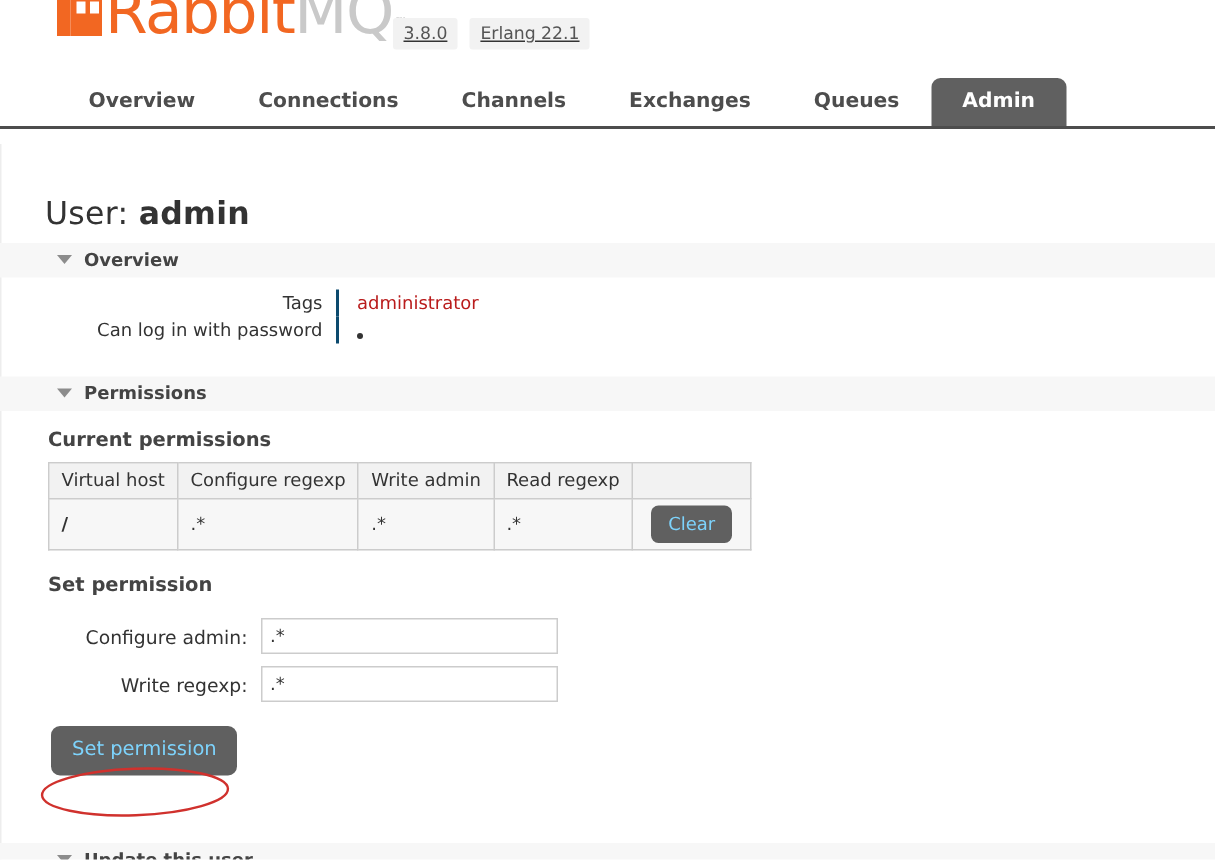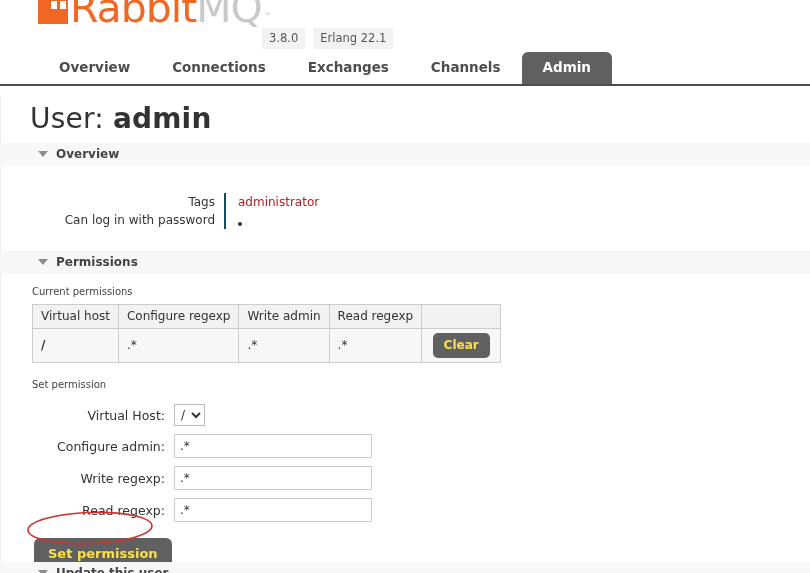--- a/index.html
+++ b/index.html
@@ -88,23 +88,24 @@
   }
   #logo-tm {
     font-size: 9px;
     color: #c9c9c9;
     margin-left: 1px;
     margin-bottom: 9px;
   }
   .version-badges {
     position: absolute;
     left: 262px;
-    top: 28px;
+    top: 12px;
     display: flex;
     gap: 8px;
+    text-decoration: underline;
   }
   .version-badge {
     background: #f2f2f2;
     color: #555555;
     font-size: 11.5px;
     padding: 3px 7px 4px 7px;
     border-radius: 2px;
     white-space: nowrap;
   }
 
@@ -128,25 +129,26 @@
     border-radius: 6px 6px 0 0;
     line-height: 15px;
   }
   .nav-tab.active {
     background: #606060;
     color: #ffffff;
   }
 
   
   #page-title {
-    font-size: 28px;
+    font-size: 21px;
     font-weight: normal;
     color: #333333;
     padding: 16px 0 8px 30px;
     letter-spacing: 0.2px;
+    margin-top: 28px;
   }
   #page-title .uname {
     font-weight: bold;
   }
 
   
   #main {
     position: relative;
     padding-left: 30px;
     box-sizing: border-box;
@@ -169,21 +171,21 @@
     border-left: 5px solid transparent;
     border-right: 5px solid transparent;
     border-top: 6px solid #8c8c8c;
     margin-right: 8px;
     margin-left: 8px;
   }
 
   
   .kv-table {
     border-collapse: collapse;
-    margin-top: 27px;
+    margin-top: 8px;
     margin-left: 0;
   }
   .kv-table td {
     padding: 2px 0;
     vertical-align: top;
     font-size: 12px;
   }
   .kv-label {
     text-align: right;
     color: #333333;
@@ -201,23 +203,24 @@
     width: 4px;
     height: 4px;
     border-radius: 50%;
     background: #333333;
     vertical-align: middle;
     margin-top: 6px;
   }
 
   
   .plain-label {
-    font-size: 10px;
+    font-size: 13px;
     color: #444444;
     margin: 12px 0 7px 2px;
+    font-weight: bold;
   }
 
   
   .perm-table {
     border-collapse: collapse;
     margin-left: 2px;
     background: #ffffff;
   }
   .perm-table th {
     background: #f2f2f2;
@@ -245,23 +248,23 @@
   }
   .perm-table td.btncell {
     padding: 4px 6px;
     text-align: center;
   }
 
   
   .btn {
     display: inline-block;
     background: #606060;
-    color: #fde047;
-    font-size: 12px;
-    font-weight: bold;
+    color: #7dd3fc;
+    font-size: 12px;
+    font-weight: normal;
     border: none;
     border-radius: 5px;
     padding: 5px 11px 6px 11px;
     cursor: pointer;
     font-family: "DejaVu Sans", "Liberation Sans", sans-serif;
     line-height: 14px;
   }
   .btn-lg {
     font-size: 13px;
     padding: 9px 14px 10px 14px;
@@ -372,22 +375,23 @@
   </div>
   <div class="version-badges">
     <span class="version-badge">3.8.0</span>
     <span class="version-badge">Erlang 22.1</span>
   </div>
 </div>
 
 <div id="nav">
   <div class="nav-tab">Overview</div>
   <div class="nav-tab">Connections</div>
+  <div class="nav-tab">Channels</div>
   <div class="nav-tab">Exchanges</div>
-  <div class="nav-tab">Channels</div>
+  <div class="nav-tab">Queues</div>
   <div class="nav-tab active">Admin</div>
 </div>
 
 <div id="left-rule"></div>
 
 <div id="page-title">
   <span>User:</span>
   <span class="uname">admin</span>
 </div>
 
@@ -438,47 +442,33 @@
           <button class="btn">Clear</button>
         </td>
       </tr>
     </tbody>
   </table>
 
   <div class="plain-label" style="margin-top:16px;">Set permission</div>
 
   <table class="form-table">
     <tbody>
-        <tr>
-      <td class="form-label">Virtual Host:</td>
-      <td>
-        <select>
-          <option>/</option>
-        </select>
-      </td>
-    </tr>
     <tr>
       <td class="form-label">Configure admin:</td>
       <td>
         <input type="text" value=".*" style="">
       </td>
     </tr>
     <tr>
       <td class="form-label">Write regexp:</td>
       <td>
         <input type="text" value=".*" style="">
       </td>
     </tr>
     <tr>
-      <td class="form-label">Read regexp:</td>
-      <td>
-        <input type="text" value=".*" style="">
-      </td>
-    </tr>
-    <tr>
       <td id="set-permission-row" colspan="2" style="padding-left:4px;">
         <button class="btn btn-lg">Set permission</button>
       </td>
     </tr>
   </tbody>
     </table>
 
 </div>
 
 <svg id="annotation-ellipse" viewBox="0 0 133 40">

